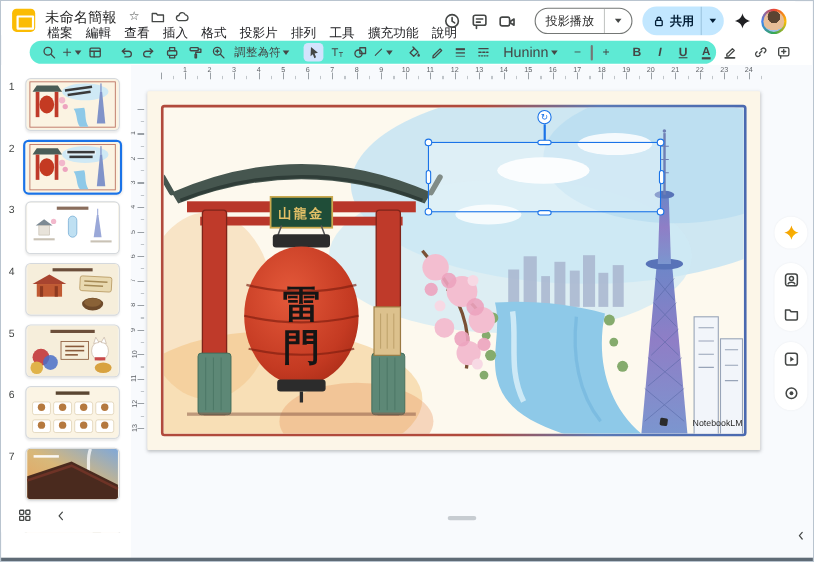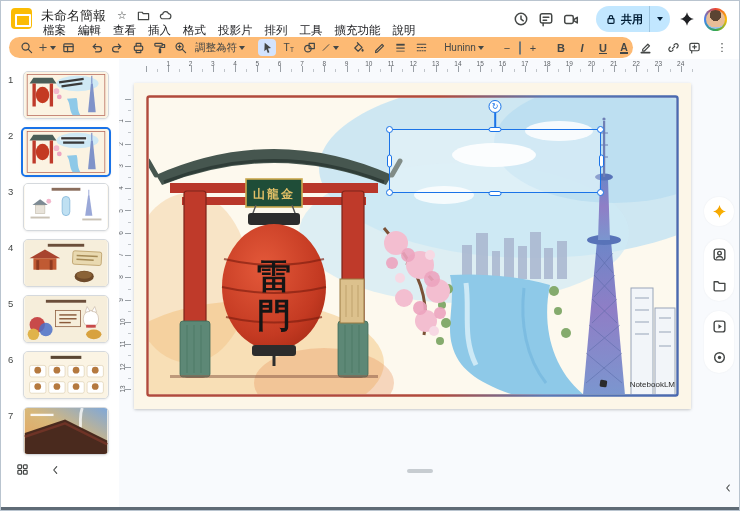--- a/index.html
+++ b/index.html
@@ -2,47 +2,47 @@
 <html><head>
 <meta charset="utf-8">
 <style>
   html,body{margin:0;padding:0;background:#e8eaed;}
   *{box-sizing:border-box;}
   .app{position:relative;width:740px;height:511px;background:#fff;overflow:hidden;
        font-family:"Liberation Sans","DejaVu Sans",sans-serif;border:1px solid #b9c4cf;}
   .winbottom{position:absolute;left:0;right:0;bottom:0;height:3px;background:#5f6b76;z-index:50;}
 
   
-  .header{position:absolute;top:0;left:0;right:4px;height:31px;background:#fff;z-index:10;}
+  .header{position:absolute;top:0;left:0;right:16px;height:31px;background:#fff;z-index:10;}
   .logo{position:absolute;left:10px;top:7px;width:21px;height:21px;background:#fbbc04;border-radius:4px;}
   .logo::after{content:'';position:absolute;left:4px;top:6px;width:12px;height:9px;border:2px solid #fff;border-radius:1px;}
   .doc-title{position:absolute;left:40px;top:6px;font-size:13px;color:#1f1f1f;}
   .title-ic{position:absolute;top:8px;width:13px;height:13px;color:#444746;font-size:11px;line-height:13px;}
   .menubar{position:absolute;left:36px;top:21px;display:flex;font-size:11.5px;color:#202124;}
   .menubar span{padding:1px 6px;border-radius:4px;cursor:default;}
   .hdr-right{position:absolute;right:8px;top:5px;display:flex;align-items:center;gap:9px;}
   .hicon{width:16px;height:16px;display:inline-block;}
   .pill{display:flex;align-items:center;height:24px;border:1px solid #747775;border-radius:13px;font-size:11px;color:#1f1f1f;overflow:hidden;background:#fff;}
   .pill .seg{padding:0 9px;display:flex;align-items:center;height:100%;}
   .pill .div{width:1px;height:100%;background:#c4c7c5;}
   .share{background:#c2e7ff;border:none;color:#001d35;font-weight:bold;height:26px;}
   .share .div{background:#9dc5e0;height:26px;}
   .caret{width:0;height:0;border-left:3.5px solid transparent;border-right:3.5px solid transparent;border-top:4px solid #444746;display:inline-block;}
   .avatar{width:23px;height:23px;border-radius:50%;padding:2px;background:conic-gradient(#ea4335,#fbbc04,#34a853,#4285f4,#ea4335);}
   .avatar>div{width:100%;height:100%;border-radius:50%;background:radial-gradient(circle at 50% 28%,#5b4432 0 34%,#e8bd97 35% 72%,#9fc0e8 73%);}
 
   
-  .toolbar{position:absolute;left:8px;top:36px;width:624px;height:21px;background:#fdba74;border-radius:11px;
+  .toolbar{position:absolute;left:26px;top:36px;width:624px;height:21px;background:#5eead4;border-radius:11px;
            display:flex;align-items:center;padding:0 8px;gap:3px;font-size:11px;color:#444746;z-index:10;}
   .tb{display:flex;align-items:center;justify-content:center;min-width:18px;height:17px;border-radius:4px;gap:2px;}
   .tb svg{width:13px;height:13px;}
   .tb.on{background:#d3e3fd;}
   .tsep{width:1px;height:13px;background:#c4c7c5;margin:0 2px;}
   .fit-label{font-size:10.5px;color:#444746;letter-spacing:0;}
-  .fontname{font-size:10px;padding:0 2px;}
+  .fontname{font-size:13px;padding:0 2px;}
   .fsize{width:22px;height:14px;border:1px solid #747775;border-radius:3px;background:#fff;}
   .tb-txt{font-size:11px;font-weight:bold;}
   .tb-u{text-decoration:underline;}
   .tb-a{border-bottom:2px solid #444746;line-height:10px;font-weight:bold;font-size:10.5px;}
   .tb-right{margin-left:auto;}
   svg.st{stroke:#444746;fill:none;stroke-width:1.3;stroke-linecap:round;stroke-linejoin:round;}
 
   
   .filmstrip{position:absolute;left:0;top:58px;width:118px;bottom:26px;background:#fff;overflow:hidden;z-index:5;}
   .thumb-row{position:absolute;left:0;width:118px;height:50px;}
@@ -137,20 +137,27 @@
         <svg class="st" viewBox="0 0 14 14">
             <rect x="2" y="2.5" width="10" height="8" rx="1.5"></rect>
             <path d="M4.5 13 V10.7 M4.5 5.5 h5 M4.5 8 h3"></path>
           </svg></span>
       <span class="hicon" style="width:24px">
         <svg class="st" viewBox="0 0 14 14" width="16" height="16">
             <rect x="1.5" y="4" width="7.5" height="7" rx="1.5"></rect>
             <path d="M9.5 7.5 12.5 5.5 V10.5 L9.5 8.5"></path>
           </svg>
         <span class="caret" style="margin-left:2px"></span></span>
+      <span class="pill">
+        <span class="seg">投影播放</span>
+        <span class="div"></span>
+        <span class="seg">
+            <span class="caret"></span>
+          </span>
+      </span>
       <span class="pill share">
         <span class="seg" style="gap:4px;padding-right:6px">
           <svg viewBox="0 0 14 14" width="12" height="12" style="stroke:#001d35;fill:none;stroke-width:1.4">
             <rect x="3.5" y="6.5" width="7" height="5.5" rx="1"></rect>
               <path d="M5 6.5 V5 a2 2 0 0 1 4 0 V6.5"></path>
             </svg>
           <span>共用</span>
         </span>
         <span class="div"></span>
         <span class="seg" style="padding:0 7px">

